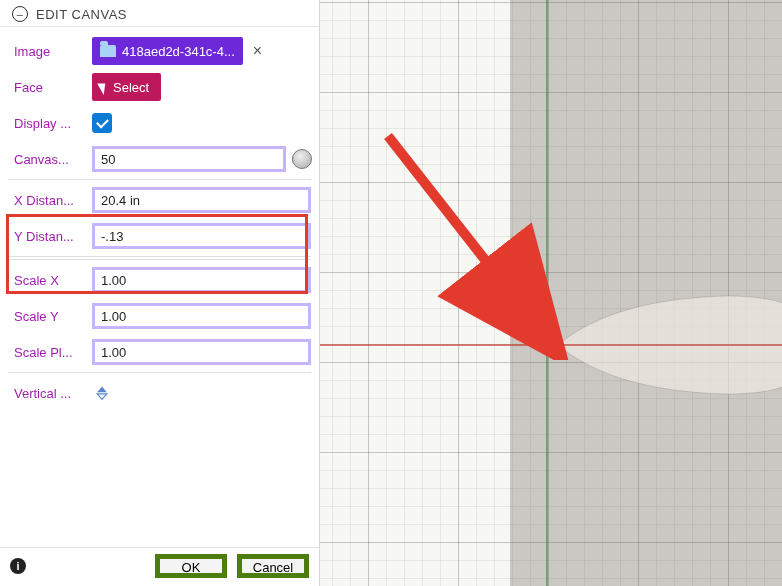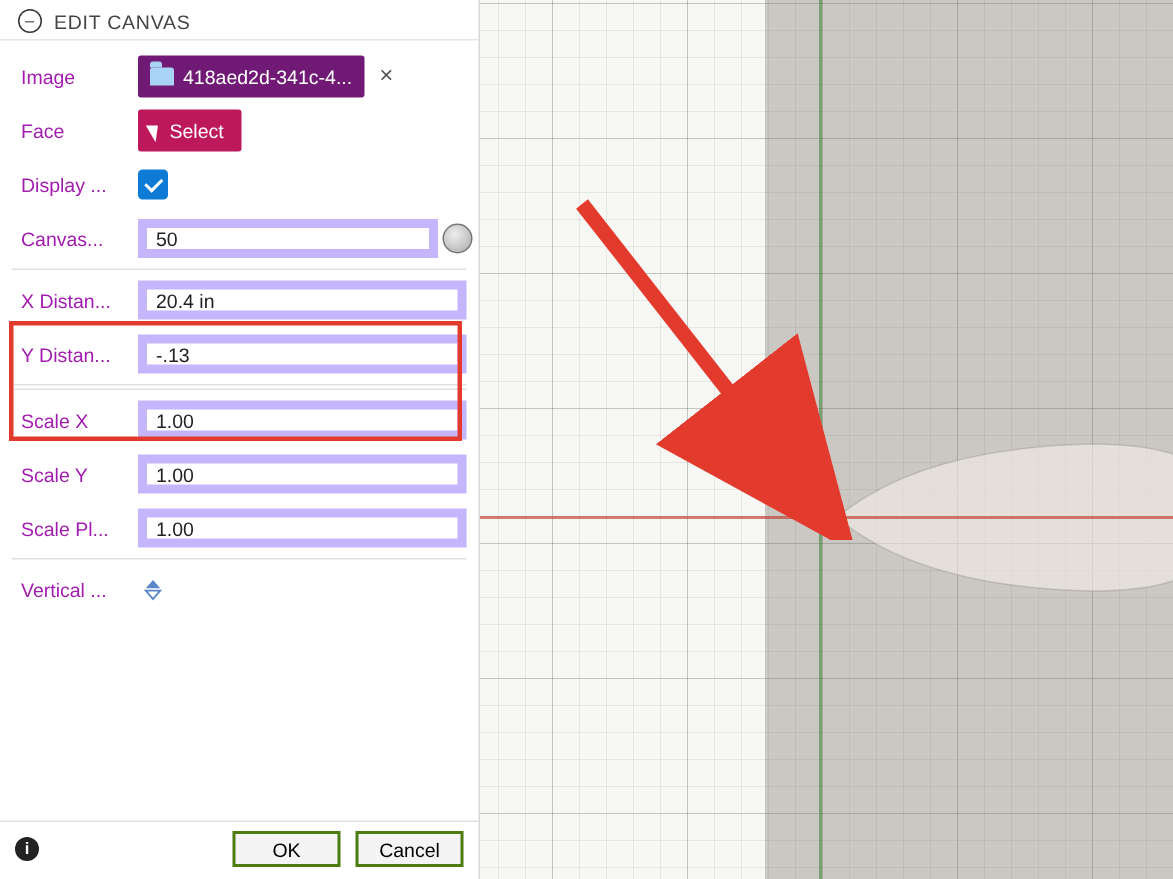--- a/index.html
+++ b/index.html
@@ -118,21 +118,21 @@
     font-size: 13px;
     color:#a21caf;
   }
   .row .field {
     flex:1;
     display:flex; align-items:center; gap:6px;
   }
 
   .chip {
     display:flex; align-items:center;
-    background:#701a75;
+    background:#6d28d9;
     color:#fff;
     height:28px;
     border-radius:2px;
     padding: 0 8px;
     gap:6px;
     font-size:13px;
     max-width:150px;
     cursor:pointer;
   }
   .chip .txt { overflow:hidden; text-overflow:ellipsis; white-space:nowrap; }
@@ -189,21 +189,21 @@
     content:"";
     width:5px; height:9px;
     border:solid #fff;
     border-width:0 2px 2px 0;
     transform: rotate(45deg) translate(-1px,-1px);
   }
 
   .text-input {
     flex:1;
     height:26px;
-    border:6px solid #c4b5fd;
+    border:3px solid #c4b5fd;
     padding:0 6px;
     font-size:13px;
     color:#222;
     background:#fff;
     box-sizing:border-box;
   }
   .text-input.narrow { flex:0 0 56px; }
 
   .slider-wrap {
     flex:1;
@@ -260,21 +260,21 @@
   .info-icon {
     width:16px;height:16px;border-radius:50%;
     background:#222;color:#fff;
     display:flex;align-items:center;justify-content:center;
     font-weight:bold;font-size:11px;
     cursor:pointer;
   }
   .spacer { flex:1; }
   .btn {
     width:72px; height:24px;
-    border:2px solid #4d7c0f;
+    border:5px solid #4d7c0f;
     background:#f4f4f4;
     font-size:13px;
     cursor:pointer;
   }
 </style>
 </head>
 <body>
 
 <div class="viewport">
   <div class="major-grid"></div>

